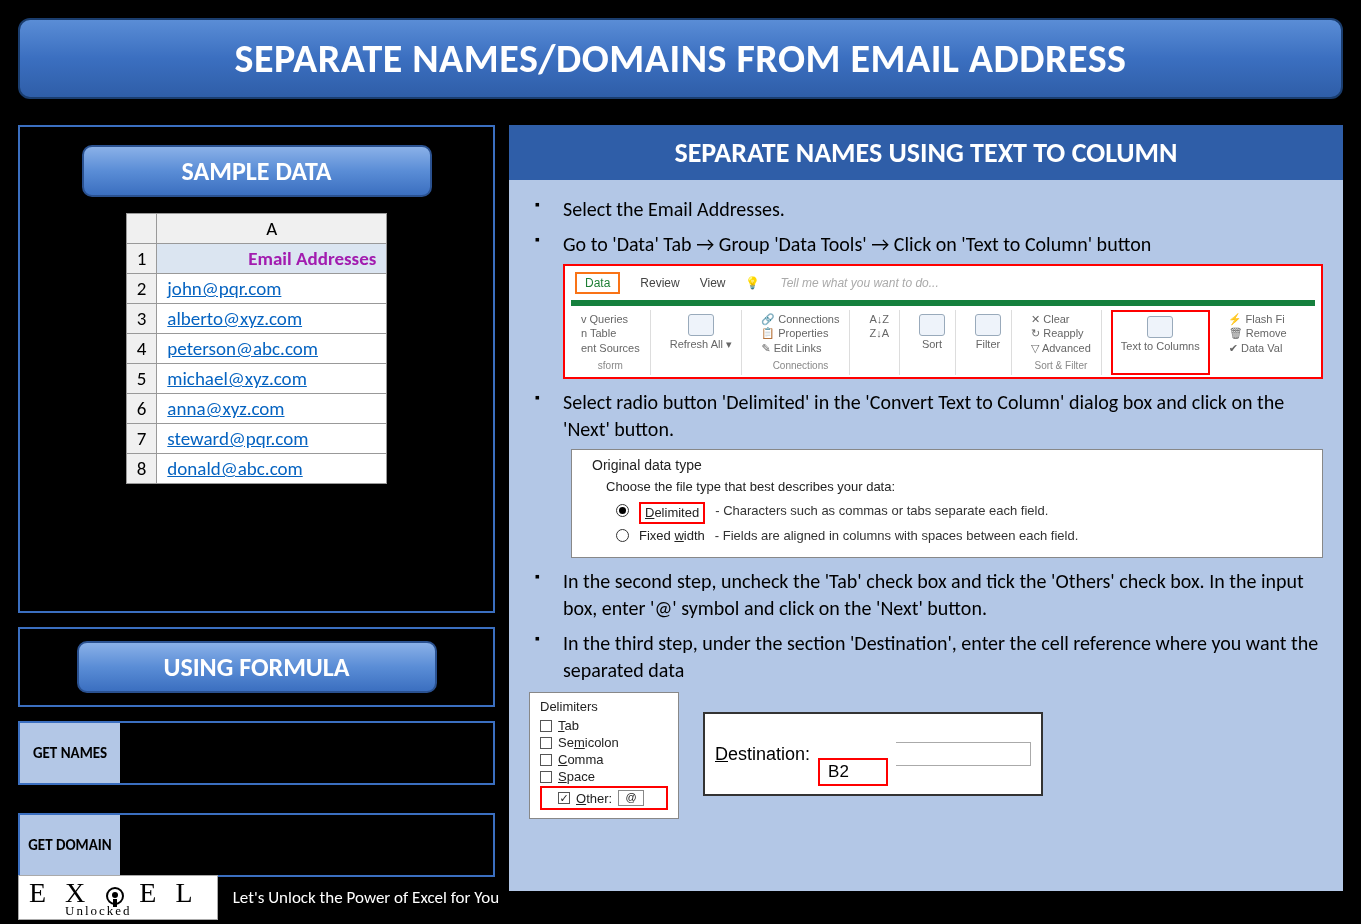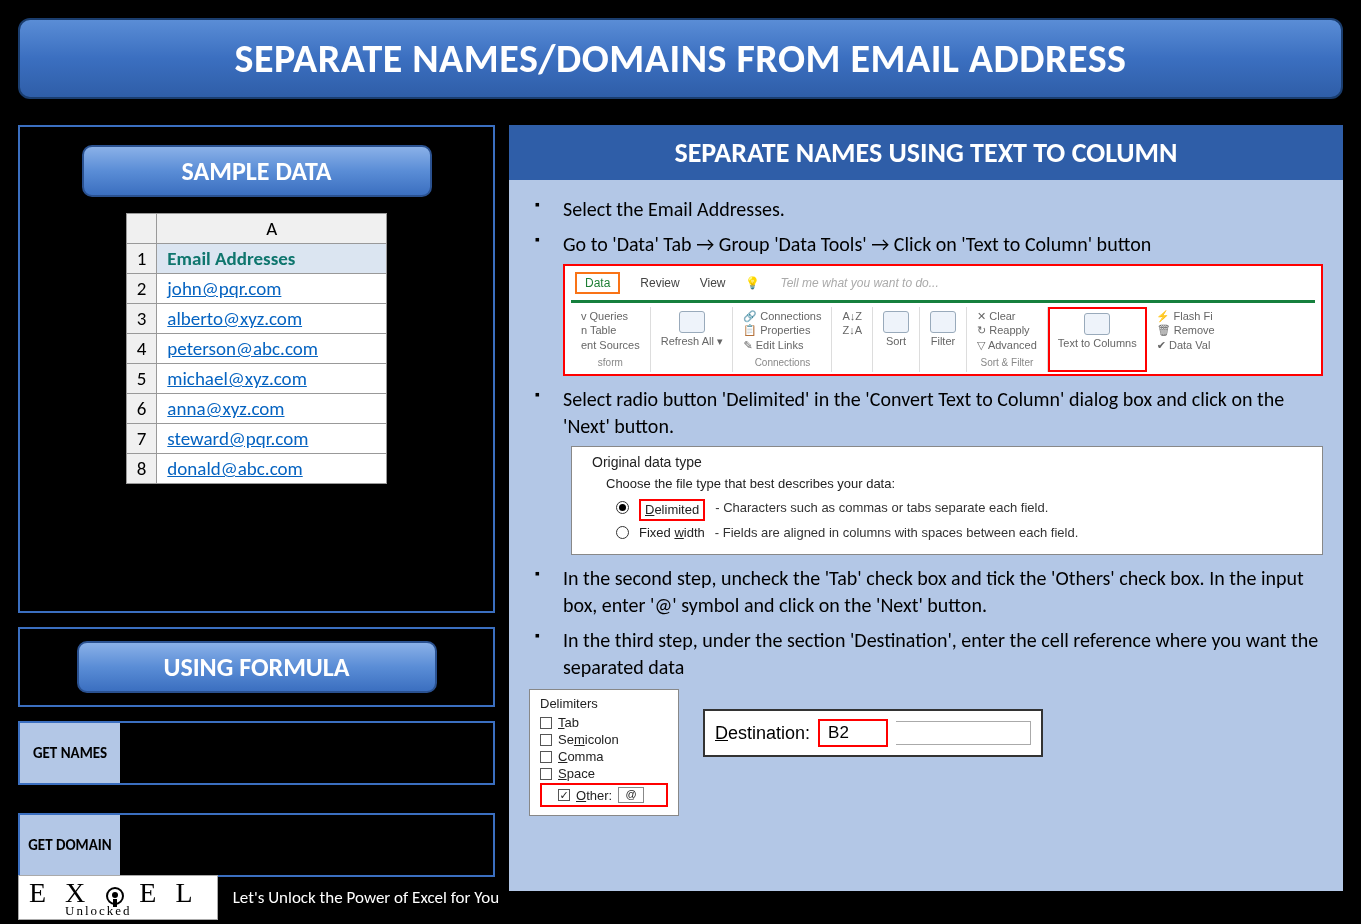--- a/index.html
+++ b/index.html
@@ -62,21 +62,21 @@
   .excel-table td, .excel-table th {
     border: 1px solid #999;
     padding: 2px 10px;
     text-align: left;
     font-size: 19px;
     height: 30px;
   }
   .excel-table .corner { background: #f0f0f0; width:30px; }
   .excel-table .colhdr { background: #f0f0f0; text-align: center; font-weight: normal; width:230px;}
   .excel-table .rowhdr { background: #f0f0f0; text-align: center; font-weight: normal; width:30px;}
-  .excel-table .header-cell { background: #dbe5f1; text-align:left; font-weight:bold; color:#0f766e;}
+  .excel-table .header-cell { background: #dbe5f1; text-align:right; font-weight:bold; color:#a21caf;}
   .excel-table a { color: #0563c1; text-decoration: underline; }
 
   
   .formula-row {
     display: flex;
     border: 2px solid #3b6fc0;
     margin: 0 0 14px 0;
     height: 64px;
     background:#000;
   }
@@ -130,21 +130,21 @@
     padding:4px 6px 2px 6px;
     font-size:12px;
     font-family: "Segoe UI", Arial, sans-serif;
     color:#444;
   }
   .ribbon-tabs { display:flex; gap:20px; align-items:center; padding:2px 4px;}
   .ribbon-tabs .tab { color:#444; }
   .ribbon-tabs .tab.active { color:#1e7e34; border:2px solid #f97316; padding:1px 8px;}
   .ribbon-tabs .tell { color:#aaa; font-style:italic;}
   .ribbon-tabs .bulb { color:#d4a500; }
-  .ribbon-groups { display:flex; border-top:3px solid #15803d; margin-top:4px; padding-top:4px;}
+  .ribbon-groups { display:flex; border-top:6px solid #15803d; margin-top:4px; padding-top:4px;gap:9px;}
   .rgrp { border-right:1px solid #ddd; padding:2px 10px; text-align:center; font-size:11px; color:#666; }
   .rgrp:last-child{border-right:none;}
   .rgrp .big { font-size:11px; line-height:1.1; }
   .rgrp .icn { width:26px; height:22px; margin:2px auto 2px auto; background:#eef3fa; border:1px solid #9ab; border-radius:3px;}
   .rgrp .lines { text-align:left; line-height:1.3; }
   .rgrp.red { border:2px solid red; padding:2px 8px;}
   .grp-label{ font-size:10px; color:#888; margin-top:4px;}
 
   
   .dialog {
@@ -178,21 +178,21 @@
   .chk.on::after{content:"✓";font-size:11px;}
   .delim-item{margin:2px 0; display:flex;align-items:center;}
   .delim-other-row{border:2px solid red; padding:2px 16px; display:flex;align-items:center;}
   .delim-input{ width:26px;height:16px;border:1px solid #888;margin-left:6px;font-size:11px;text-align:center;}
 
   .dest-box {
     background:#fff; border:2px solid #333; padding:8px 10px;
     font-size:18px; font-family:"Segoe UI",Arial,sans-serif; color:#000;
     display:flex; align-items:center; gap:8px; width:340px; margin-top:20px;
   }
-  .dest-box .dest-in { border:2px solid red; padding:2px 8px; width:70px; font-size:17px;}
+  .dest-box .dest-in { border:2px solid red; padding:2px 8px; width:70px; font-size:17px;margin-top:36px;}
   .dest-box .dest-rest { flex:1; border-top:1px solid #aaa; border-bottom:1px solid #aaa; height:24px; border-right:1px solid #aaa;}
 
   
   .footer {
     position:absolute;
     left:18px;
     bottom:4px;
     display:flex;
     align-items:center;
     gap:8px;

